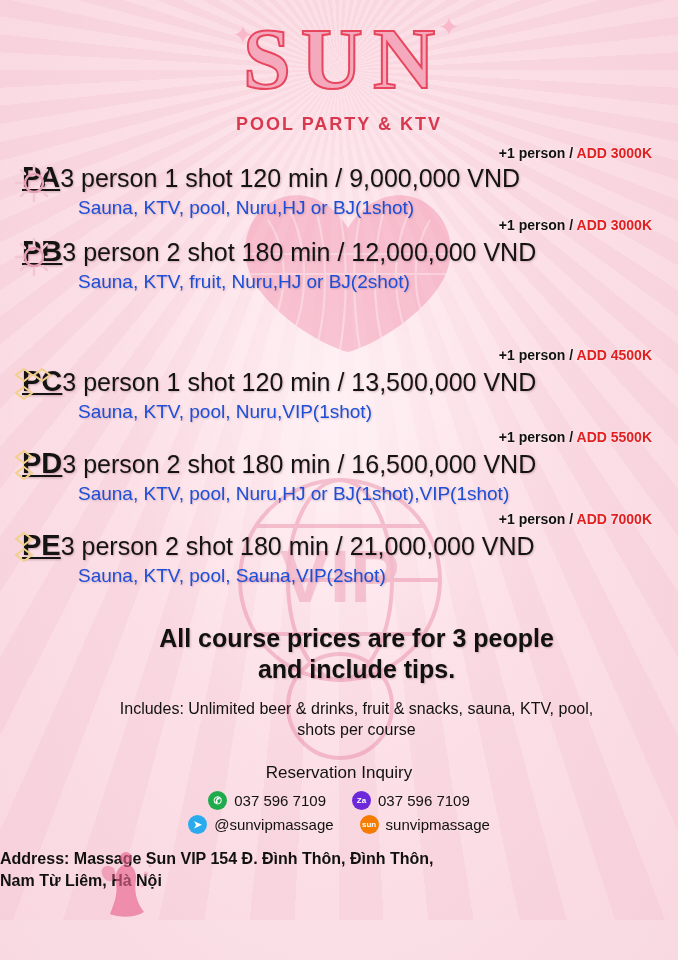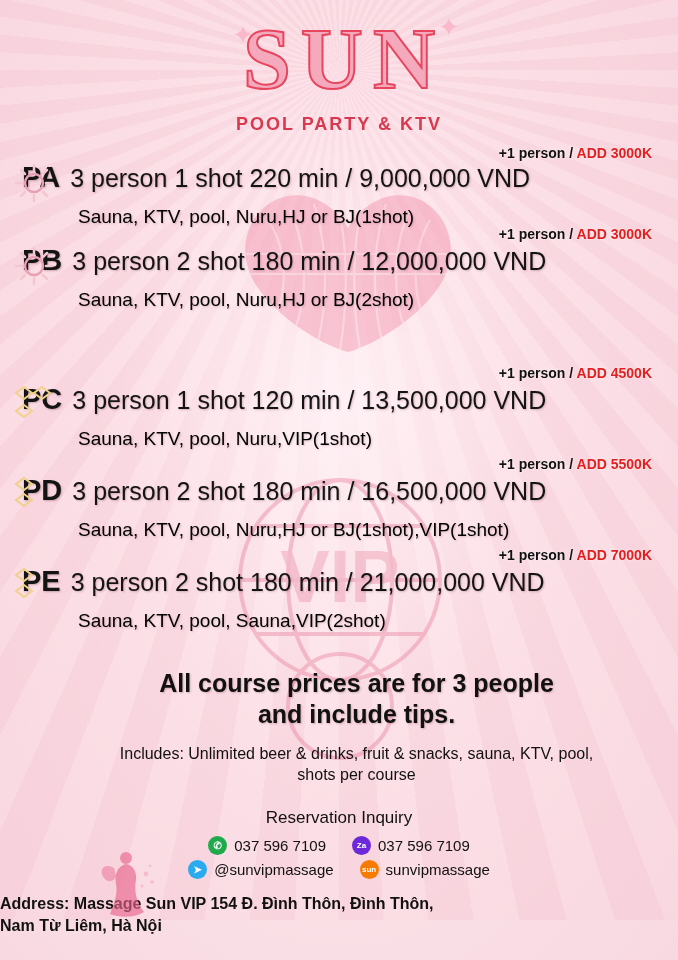--- a/index.html
+++ b/index.html
@@ -105,33 +105,33 @@
   }
   .pkg-main {
     display: flex;
     align-items: baseline;
     white-space: nowrap;
   }
   .pkg-code {
     font-size: 29px;
     font-weight: bold;
     color: #141414;
-    margin-right: 10px;
     text-shadow: 1px 1px 2px rgba(120,60,80,0.35);
+    text-decoration: underline;
   }
   .pkg-desc {
     font-size: 25px;
     color: #141414;
     text-shadow: 1px 1px 2px rgba(120,60,80,0.30);
   }
   .pkg-includes {
     font-size: 19px;
-    color: #000000;
+    color: #1d4ed8;
     margin-left: 56px;
-    margin-top: 12px;
+    margin-top: 3px;
     text-shadow: 1px 1px 2px rgba(120,60,80,0.25);
   }
   .addon {
     position: absolute;
     right: 26px;
     font-size: 14px;
     font-weight: bold;
     white-space: nowrap;
     text-shadow: 0 0 2px rgba(255,255,255,0.8);
   }
@@ -287,21 +287,21 @@
             <path d="M2 20 L8 20"></path>
               <path d="M32 20 L38 20"></path>
             <path d="M7 7 L11 11"></path>
               <path d="M29 29 L33 33"></path>
             <path d="M33 7 L29 11"></path>
               <path d="M11 29 L7 33"></path>
           </g>
         </svg>
         <div class="pkg-main">
           <span class="pkg-code">PA</span>
-          <span class="pkg-desc">3 person 1 shot 220 min / 9,000,000 VND</span>
+          <span class="pkg-desc">3 person 1 shot 120 min / 9,000,000 VND</span>
         </div>
         <div class="pkg-includes">Sauna, KTV, pool, Nuru,HJ or BJ(1shot)</div>
       </div>
 
       <div class="pkg" style="margin-top:16px;">
         <div class="addon" style="top:-18px;">
           <span class="plus">+1 person /</span>
           <span class="amt">ADD 3000K</span>
         </div>
         <svg class="icon-badge" style="top:2px;" viewBox="0 0 40 40">
@@ -314,21 +314,21 @@
             <path d="M7 7 L11 11"></path>
               <path d="M29 29 L33 33"></path>
             <path d="M33 7 L29 11"></path>
               <path d="M11 29 L7 33"></path>
           </g>
         </svg>
         <div class="pkg-main">
           <span class="pkg-code">PB</span>
           <span class="pkg-desc">3 person 2 shot 180 min / 12,000,000 VND</span>
         </div>
-        <div class="pkg-includes">Sauna, KTV, pool, Nuru,HJ or BJ(2shot)</div>
+        <div class="pkg-includes">Sauna, KTV, fruit, Nuru,HJ or BJ(2shot)</div>
       </div>
 
       <div class="gap"></div>
 
       <div class="pkg">
         <div class="addon" style="top:-18px;">
           <span class="plus">+1 person /</span>
           <span class="amt">ADD 4500K</span>
         </div>
         <svg class="icon-badge" style="top:0px;" viewBox="0 0 40 40">

